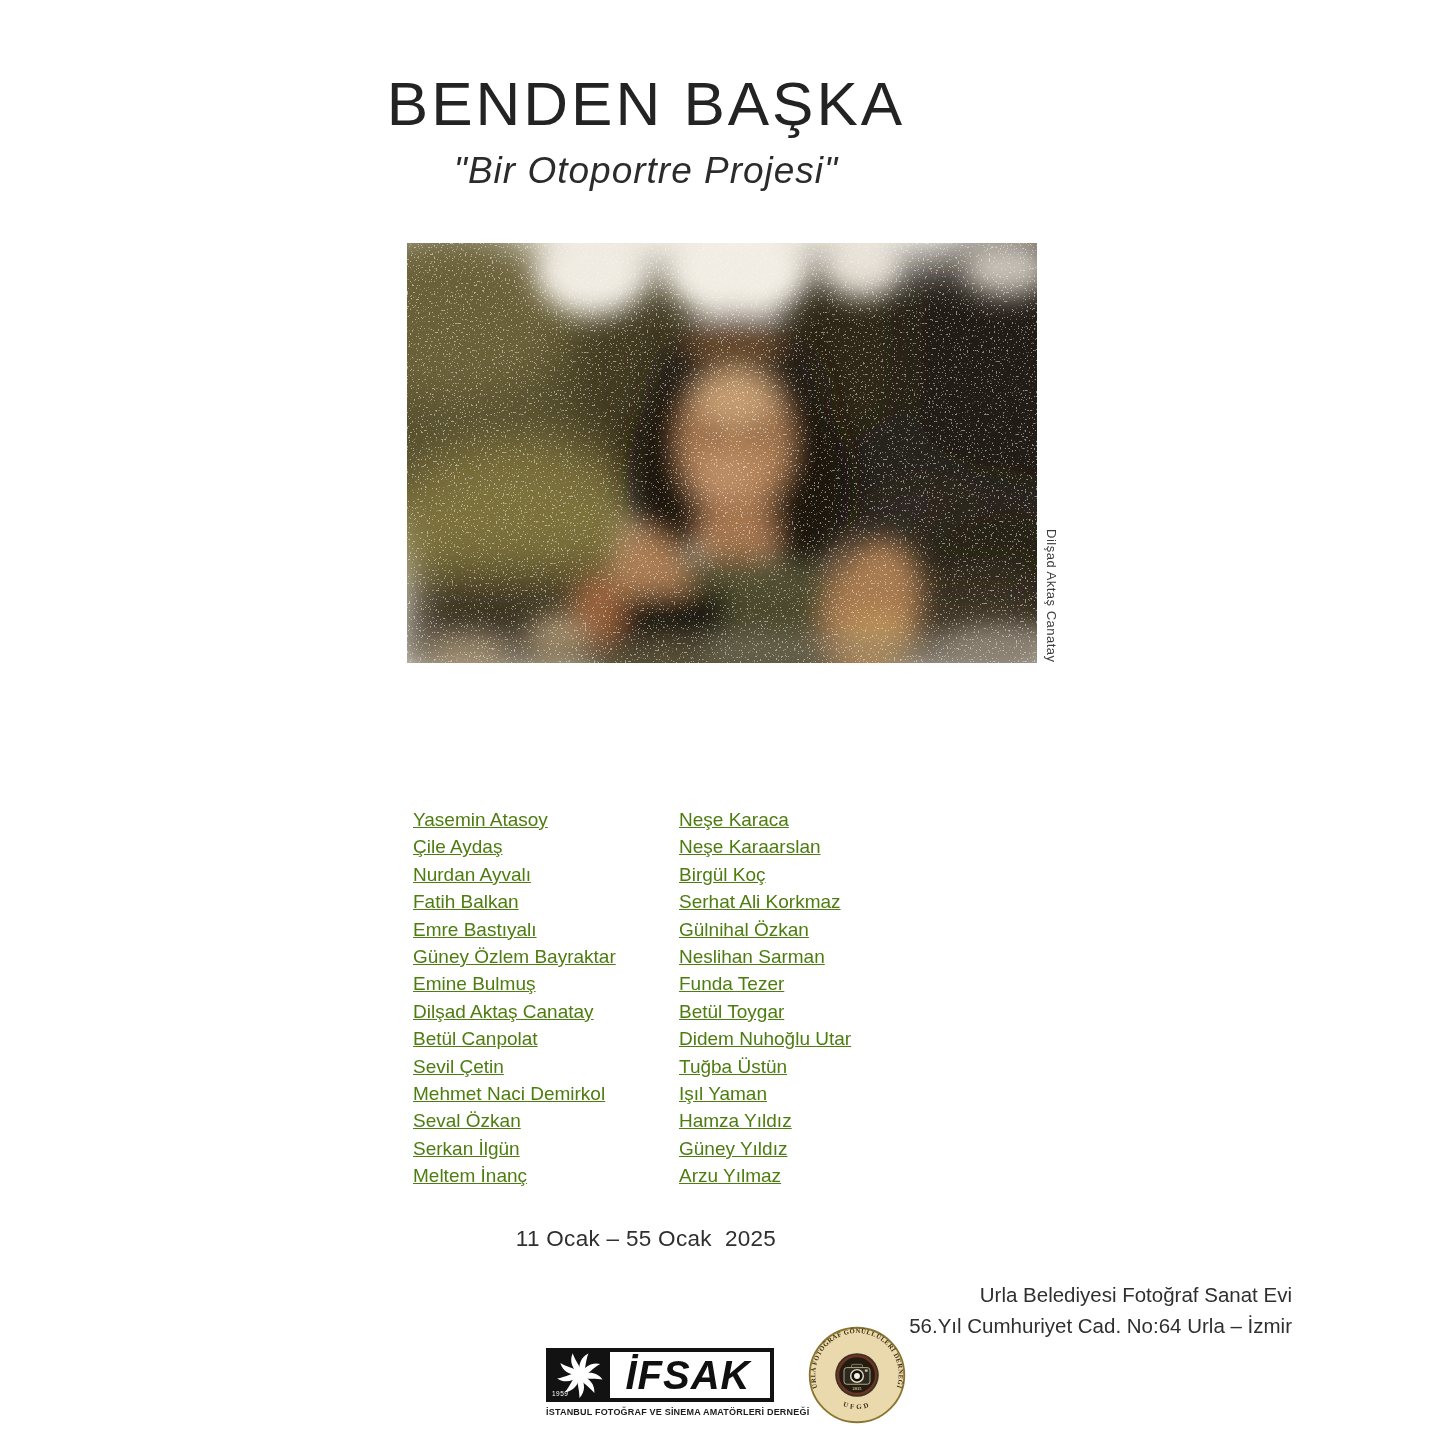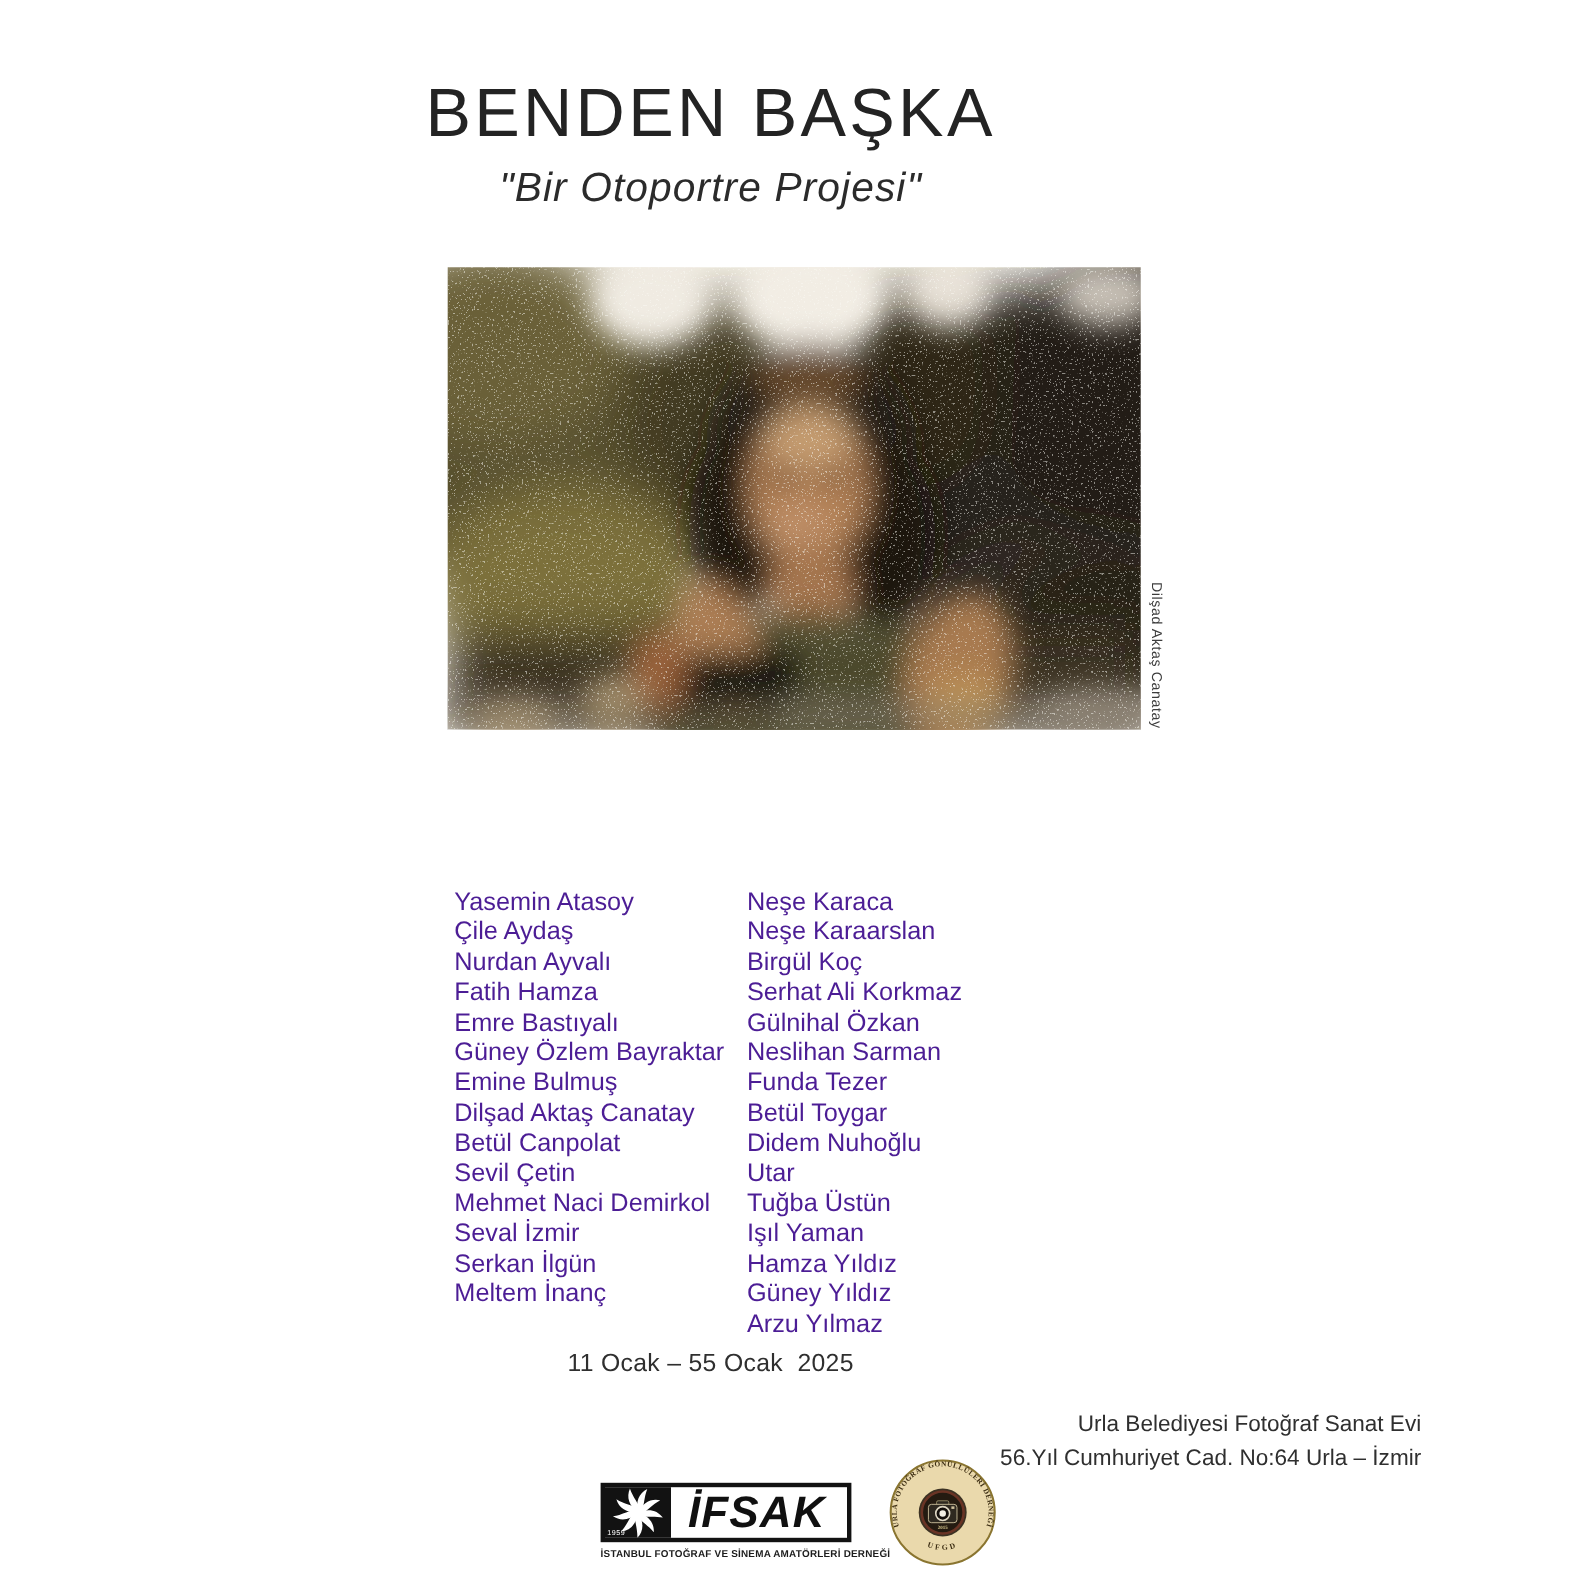--- a/index.html
+++ b/index.html
@@ -27,21 +27,21 @@
   .credits{
     position:absolute; top:688px; left:50%; transform:translateX(-50%);
     width:max-content; text-align:left;
     font-size:25.5px; line-height:34.5px; color:#1f1f1f;
   }
   .credit-line b{ font-weight:bold; }
   .names{
     position:absolute; top:806px; left:50%; transform:translateX(-50%);
     display:flex; width:466px;
   }
-  .names .col{ width:266px; font-size:23px; line-height:27.4px; color:#4c1d95; }
+  .names .col{ width:266px; font-size:19px; line-height:27.4px; color:#4d7c0f;text-decoration:underline; }
   .names .col2{ width:200px; }
   .date-line{
     position:absolute; top:1226px; left:0; width:100%;
     text-align:center; font-size:22.5px; letter-spacing:.3px; color:#2f2f2f;
     white-space:pre;
   }
   .venue{
     position:absolute; top:1279px; left:0; width:100%;
     text-align:right; font-size:20.5px; line-height:31px; color:#2f2f2f;
   }
@@ -132,29 +132,29 @@
     <div class="photo-credit">Dilşad Aktaş Canatay</div>
   </div>
 
 
   <div class="names">
     <div class="col">
 
     <div class="name">Yasemin Atasoy</div>
         <div class="name">Çile Aydaş</div>
         <div class="name">Nurdan Ayvalı</div>
-        <div class="name">Fatih Hamza</div>
+        <div class="name">Fatih Balkan</div>
         <div class="name">Emre Bastıyalı</div>
         <div class="name">Güney Özlem Bayraktar</div>
         <div class="name">Emine Bulmuş</div>
         <div class="name">Dilşad Aktaş Canatay</div>
         <div class="name">Betül Canpolat</div>
         <div class="name">Sevil Çetin</div>
         <div class="name">Mehmet Naci Demirkol</div>
-        <div class="name">Seval İzmir</div>
+        <div class="name">Seval Özkan</div>
         <div class="name">Serkan İlgün</div>
         <div class="name">Meltem İnanç</div>
       </div>
     <div class="col col2">
 
     <div class="name">Neşe Karaca</div>
         <div class="name">Neşe Karaarslan</div>
         <div class="name">Birgül Koç</div>
         <div class="name">Serhat Ali Korkmaz</div>
         <div class="name">Gülnihal Özkan</div>

